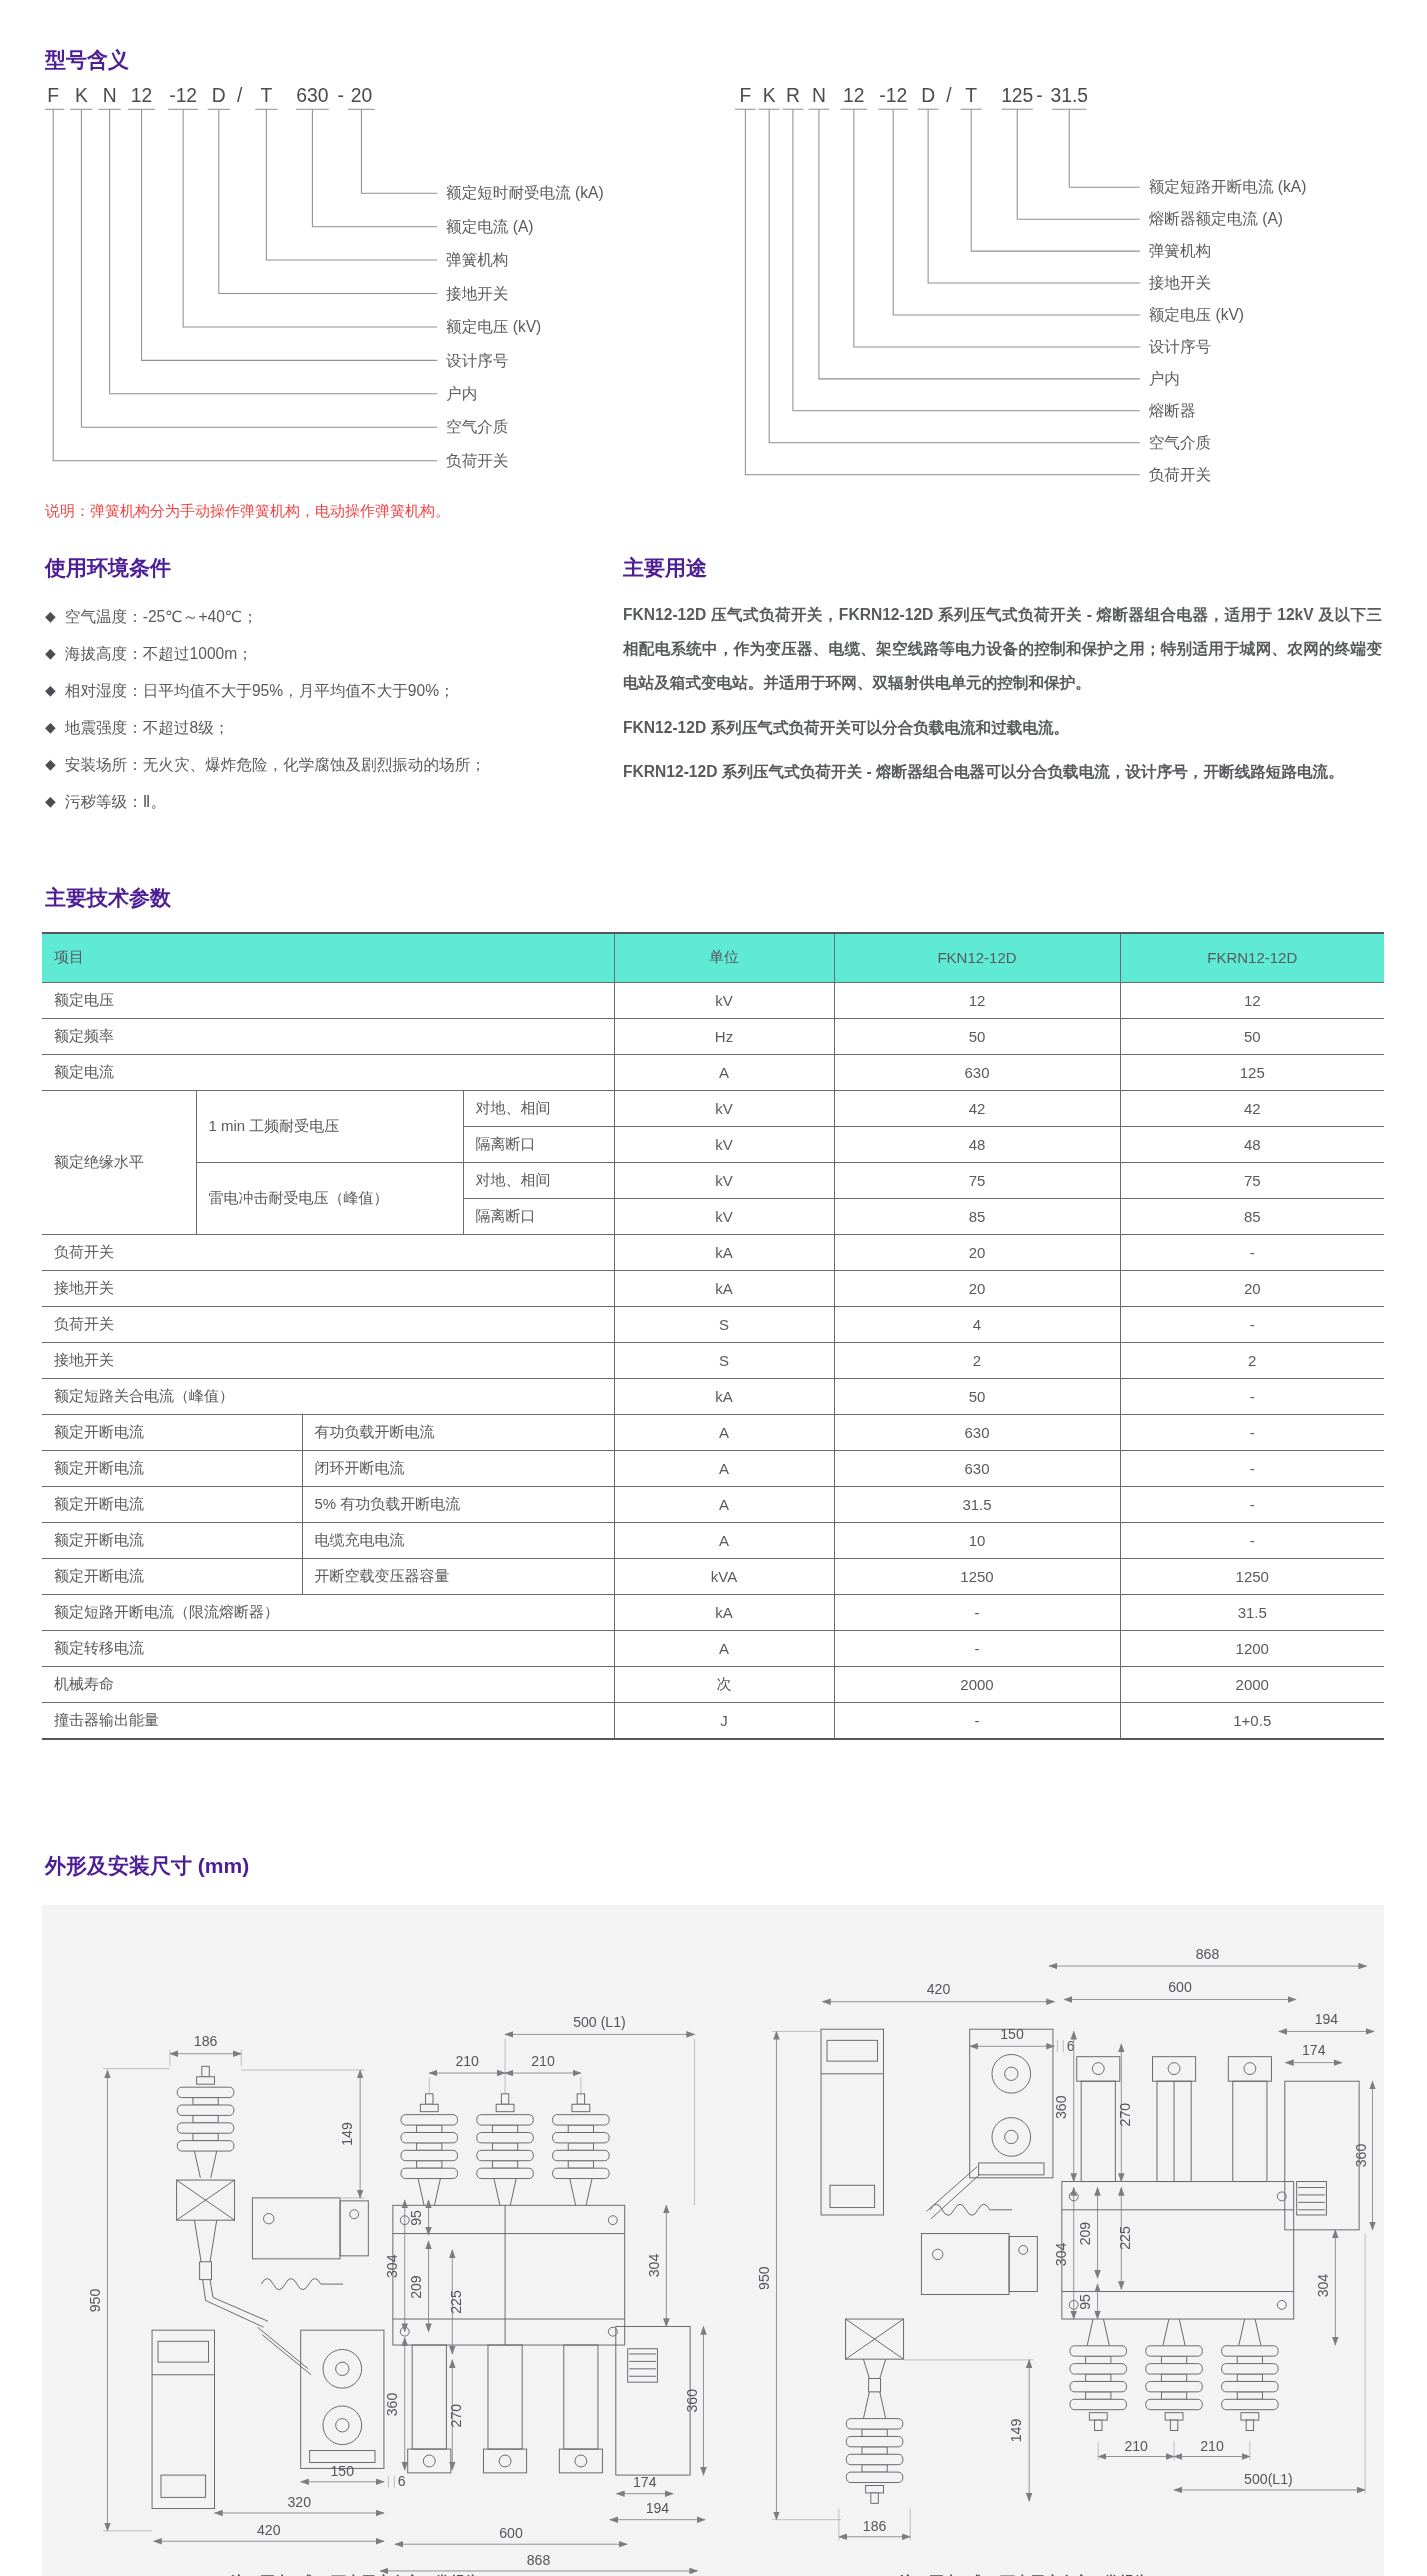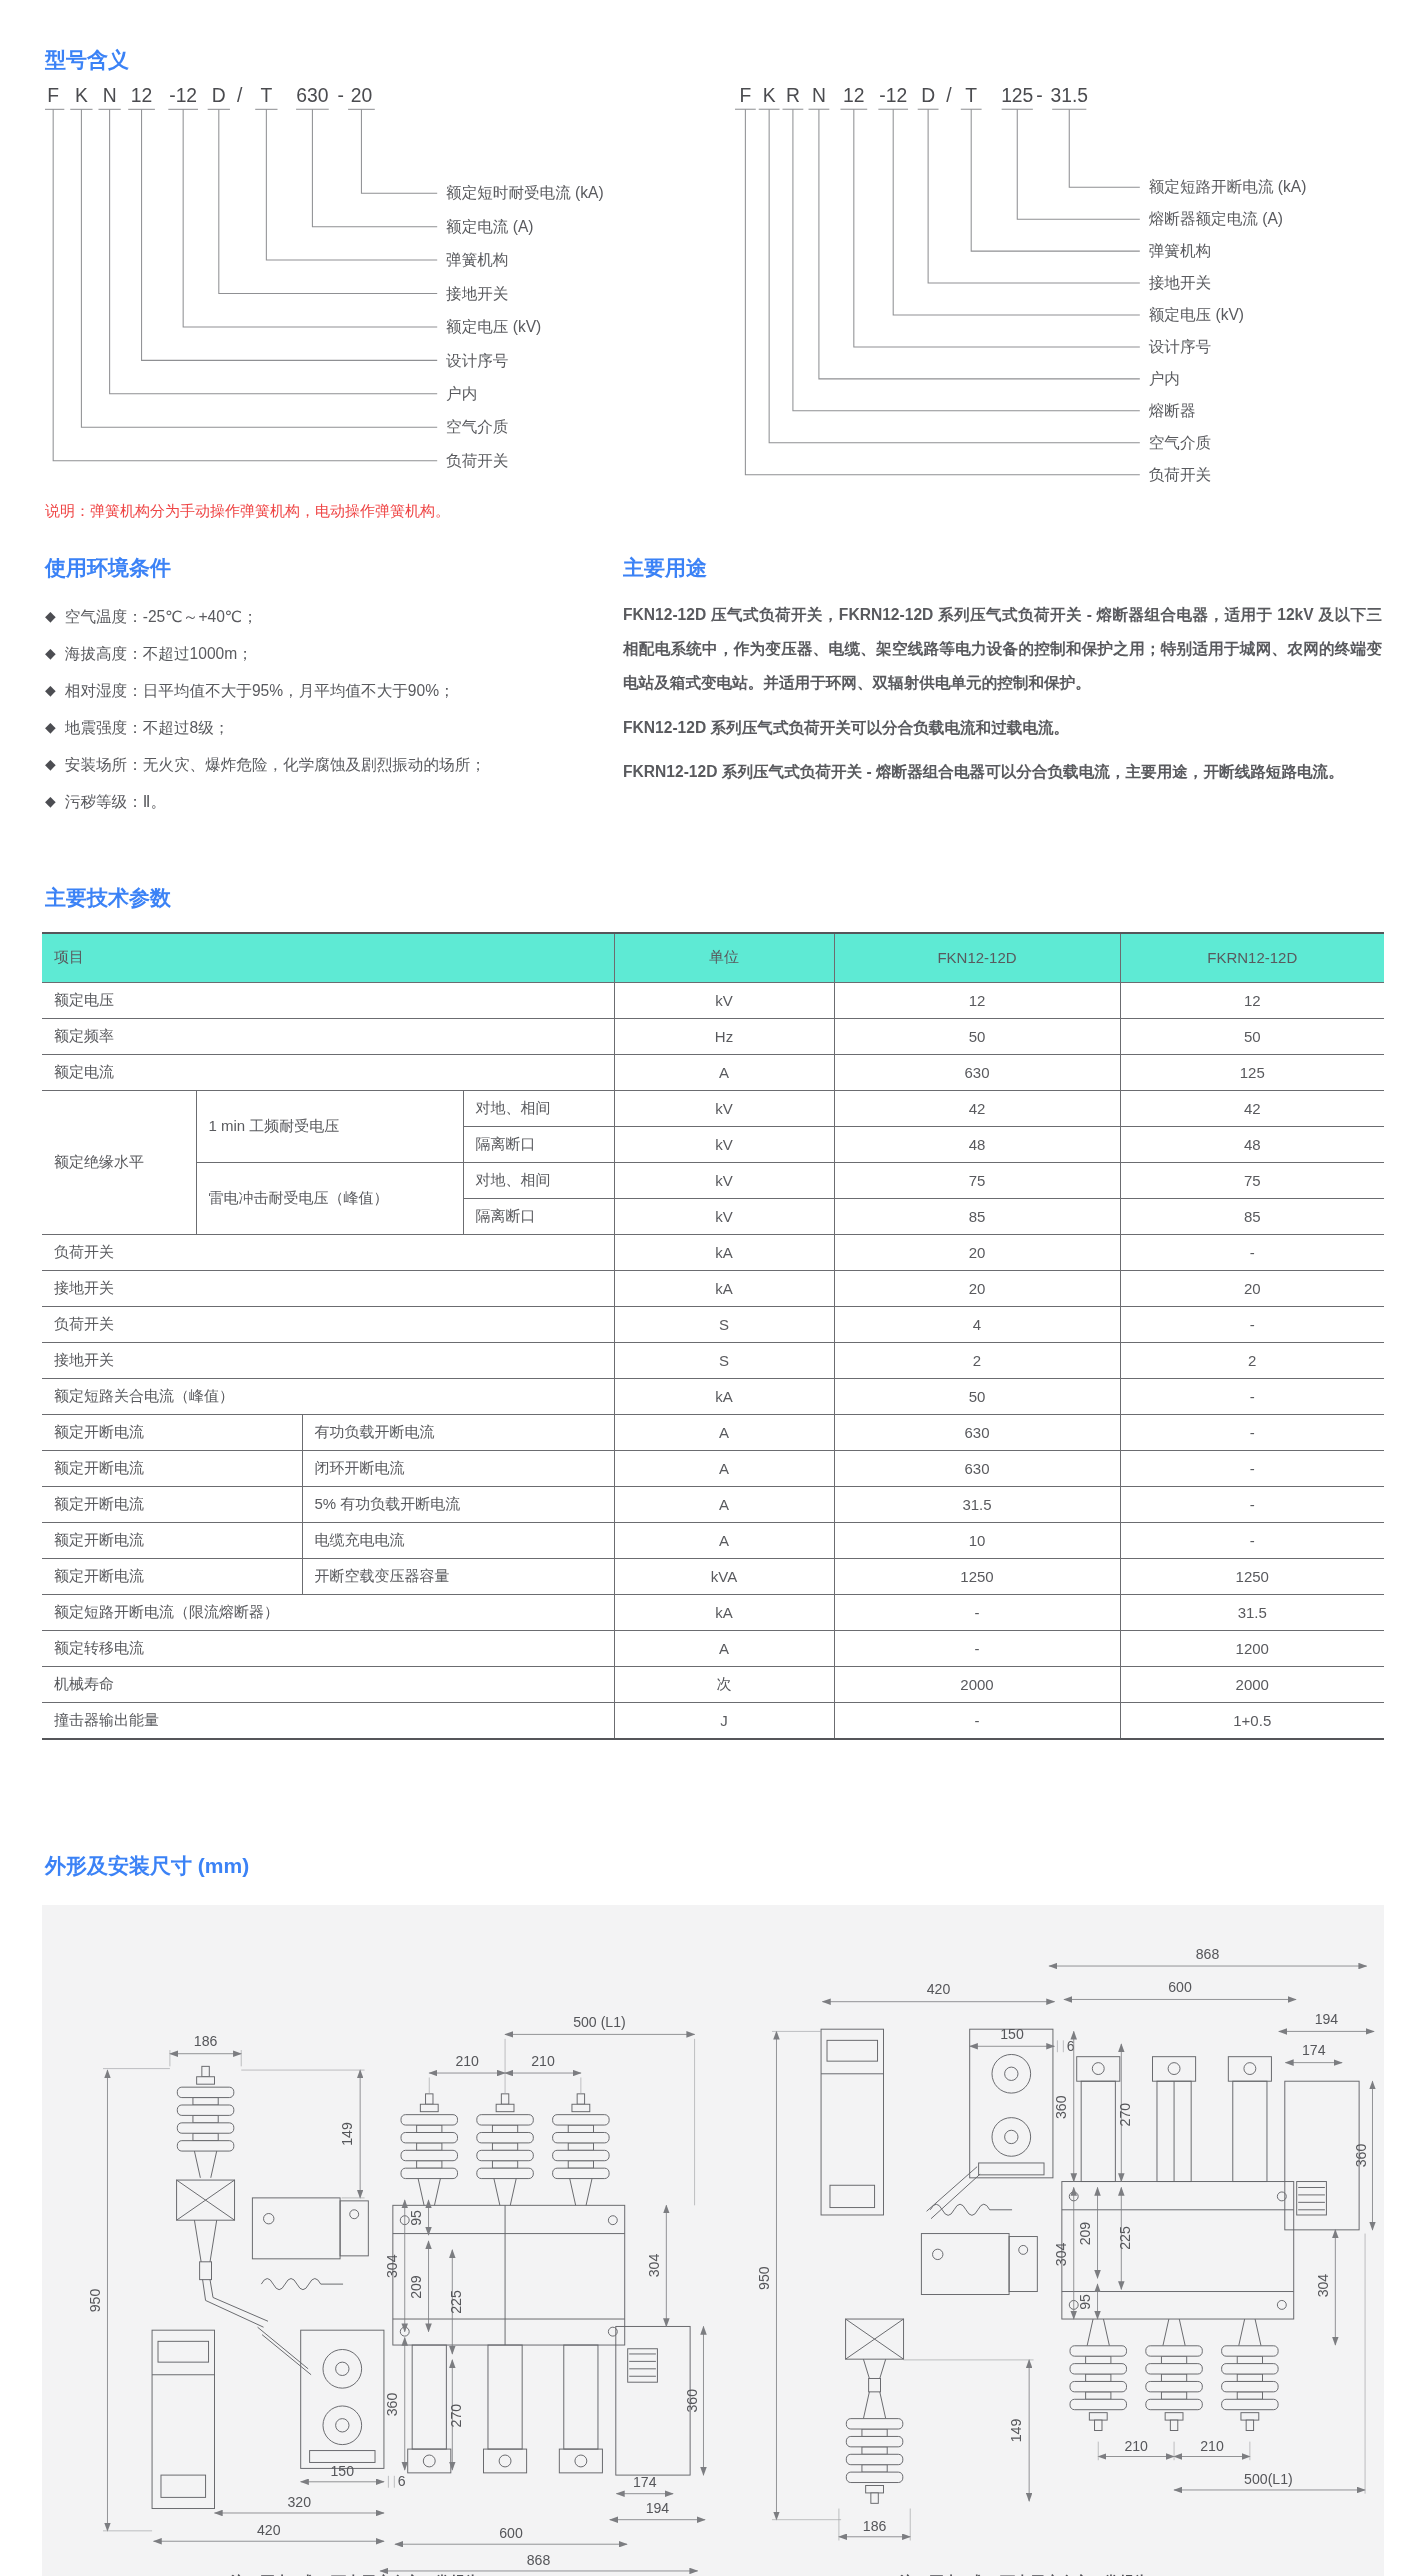--- a/index.html
+++ b/index.html
@@ -1,18 +1,18 @@
 <!DOCTYPE html>
 <html style="font-size:12px"><head>
 <meta charset="utf-8">
 <style>
   html,body{margin:0;padding:0;background:#ffffff;}
   body{width:1427px;font-family:"Liberation Sans","DejaVu Sans",sans-serif;color:#595a5e;}
   .page{width:1427px;padding:46px 0 22px 0;box-sizing:border-box;}
-  .sec-title{font-size:21px;font-weight:bold;color:#3b82f6;margin:0 0 4.5px 45px;}
+  .sec-title{font-size:21px;font-weight:bold;color:#4c1d95;margin:0 0 4.5px 45px;}
   
   .model-row{display:flex;align-items:flex-start;margin:7.4px 0 0 45px;}
   svg text{font-family:"Liberation Sans","DejaVu Sans",sans-serif;}
   .mp{font-size:26px;fill:#4a4b4f;}
   .mln{stroke:#8f9093;stroke-width:1.4;fill:none;}
   .mlb{font-size:21px;fill:#595a5e;}
   .note-line{font-size:15px;color:#ef4444;margin:4.5px 0 0 45px;}
   
   .two-col{display:flex;margin:33px 45px 0 45px;gap:37px;}
   .col-env{width:541px;flex:0 0 aupx;}
@@ -201,21 +201,21 @@
         </div>
       <div class="env-item">
           <span class="diam">◆</span>
           <span>污秽等级：Ⅱ。</span>
         </div>
     </div>
     <div class="col-use">
       <div class="sec-title" style="margin-left:0;margin-bottom:16.4px;">主要用途</div>
       <p class="use-p">FKN12-12D 压气式负荷开关，FKRN12-12D 系列压气式负荷开关 - 熔断器组合电器，适用于 12kV 及以下三相配电系统中，作为变压器、电缆、架空线路等电力设备的控制和保护之用；特别适用于城网、农网的终端变电站及箱式变电站。并适用于环网、双辐射供电单元的控制和保护。</p>
       <p class="use-p">FKN12-12D 系列压气式负荷开关可以分合负载电流和过载电流。</p>
-      <p class="use-p" style="margin-bottom:0;">FKRN12-12D 系列压气式负荷开关 - 熔断器组合电器可以分合负载电流，主要用途，开断线路短路电流。</p>
+      <p class="use-p" style="margin-bottom:0;">FKRN12-12D 系列压气式负荷开关 - 熔断器组合电器可以分合负载电流，设计序号，开断线路短路电流。</p>
     </div>
   </div>
 
   <div class="params">
     <div class="sec-title" style="margin-bottom:19.3px;">主要技术参数</div>
     <table class="pt">
       <colgroup>
           <col style="width:154px">
           <col style="width:106px">
           <col style="width:161px">

